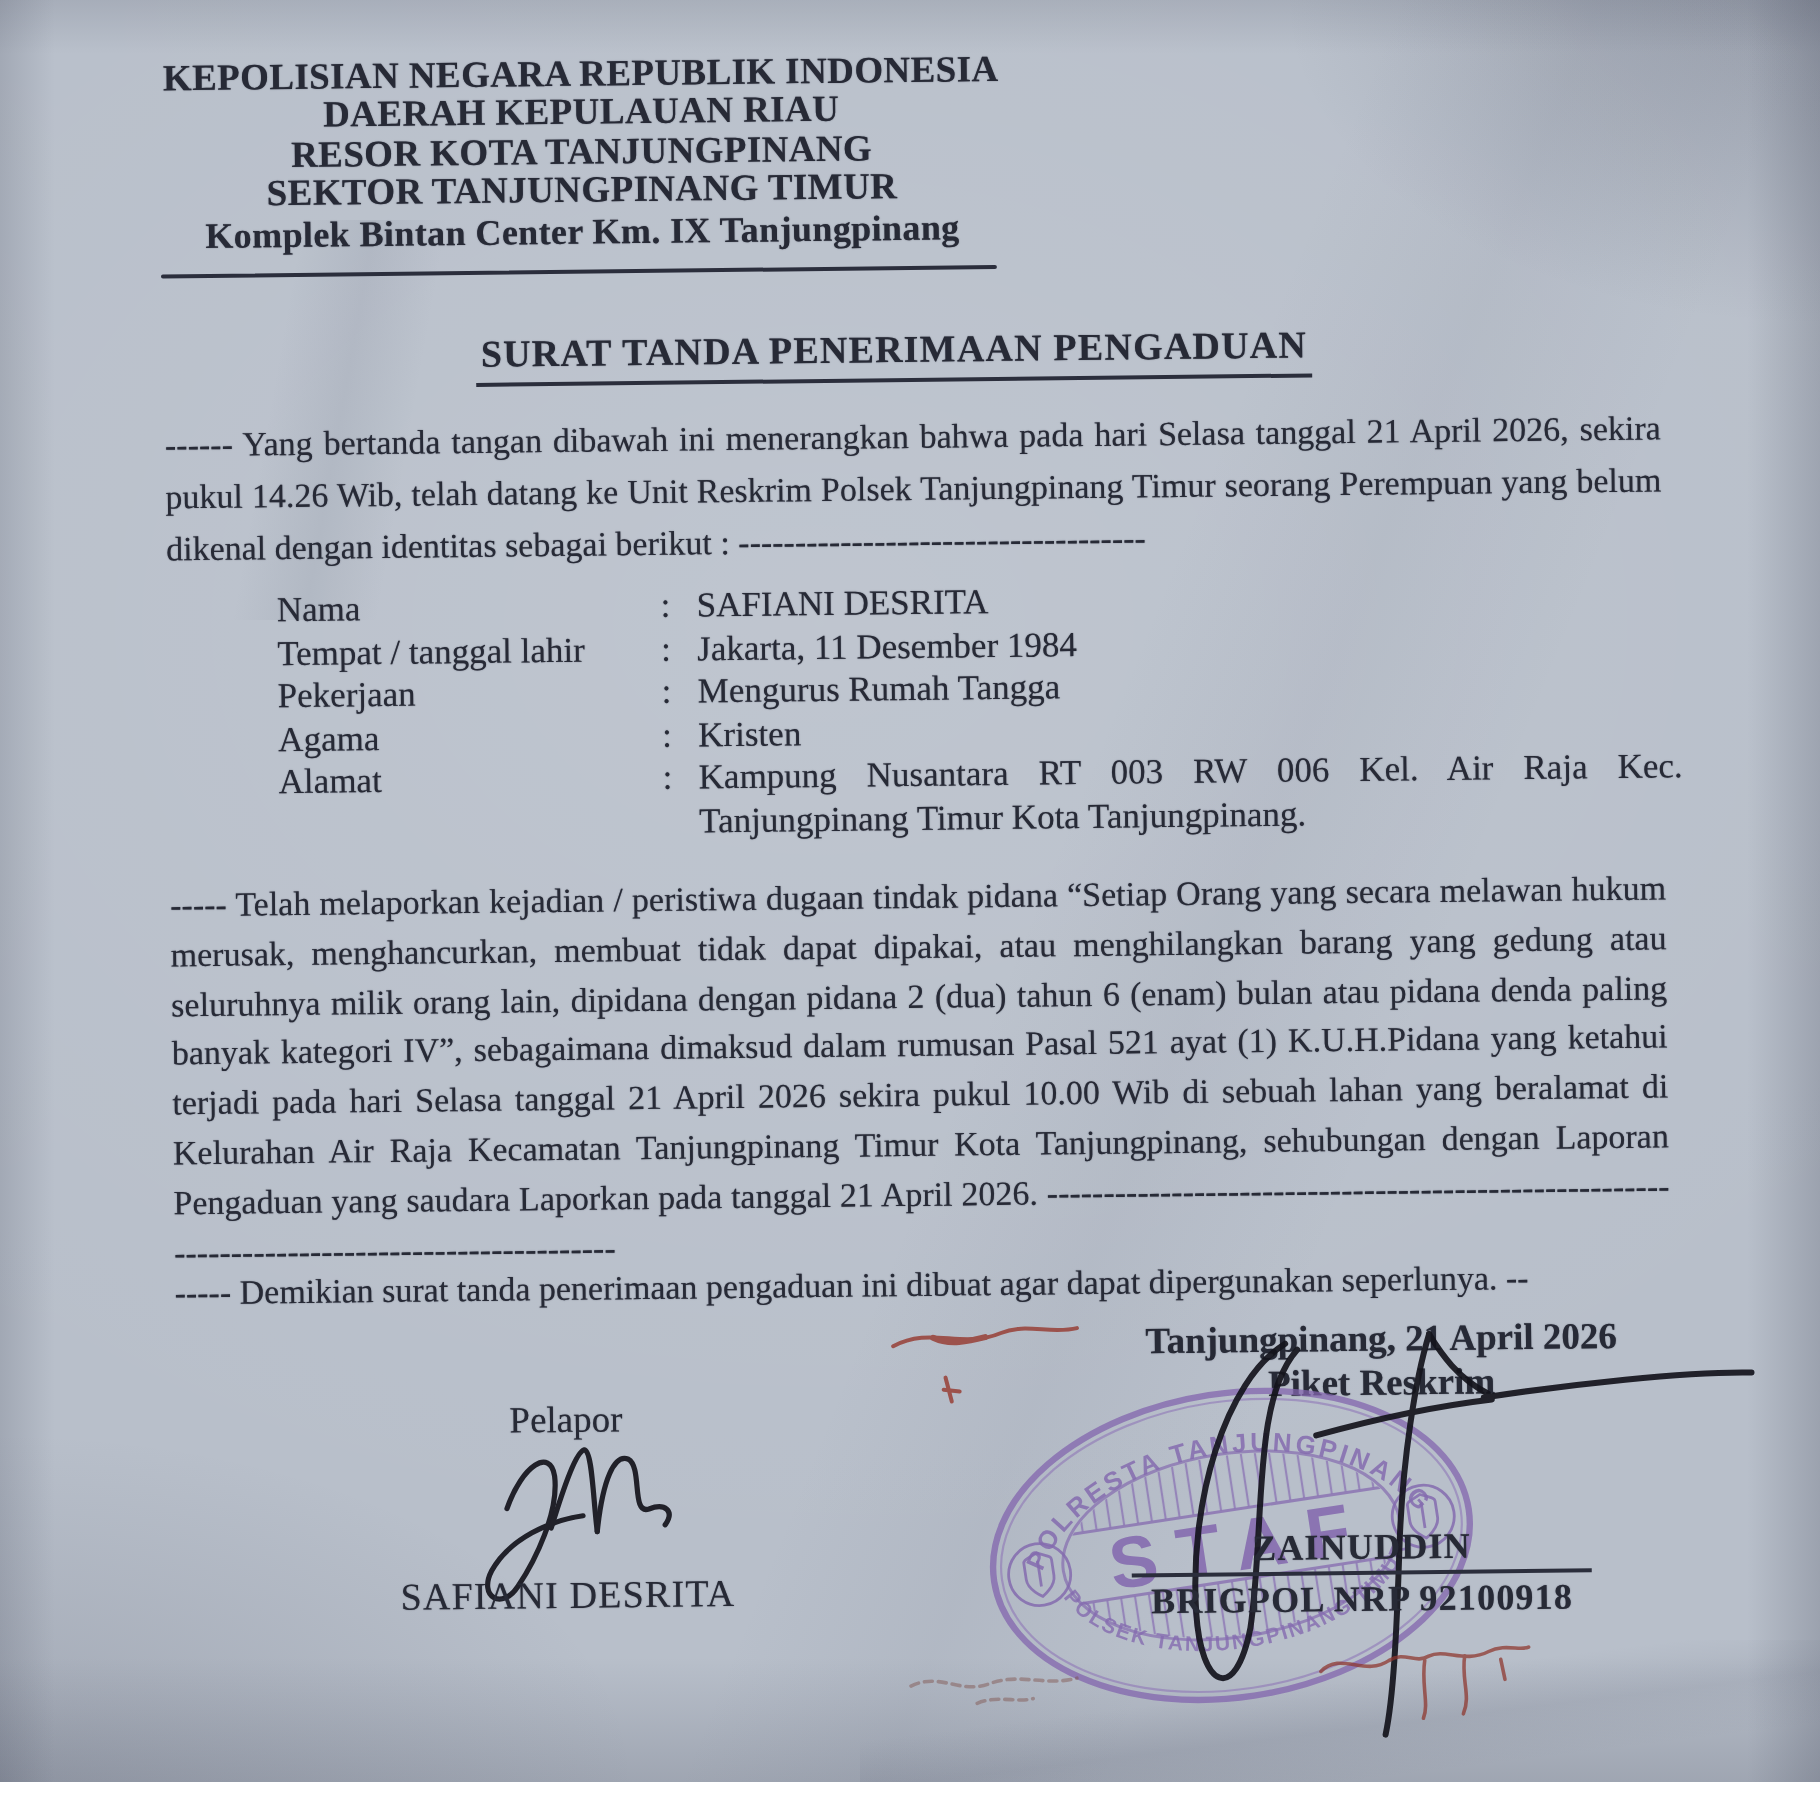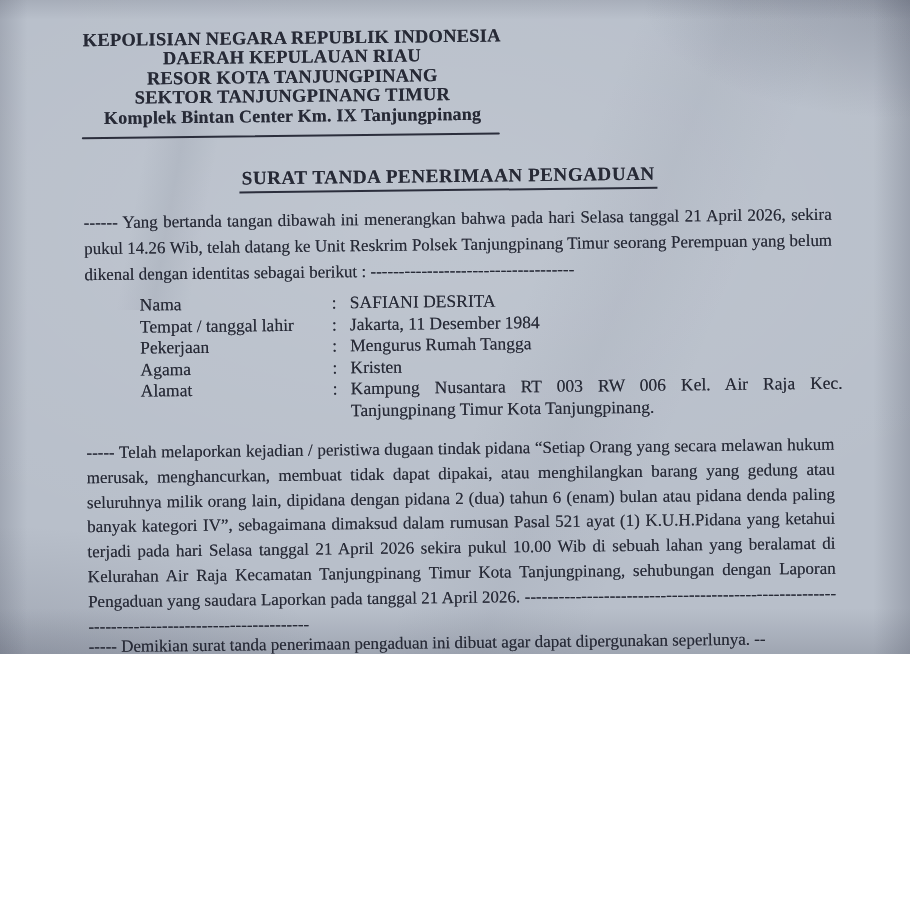--- a/index.html
+++ b/index.html
@@ -1,18 +1,18 @@
 <!DOCTYPE html>
 <html><head>
 <meta charset="utf-8">
 <style>
   html,body{margin:0;padding:0;}
   body{width:910px;height:905px;overflow:hidden;font-family:"Liberation Serif",serif;}
   .photo{
-    position:relative;width:910px;height:654px;overflow:hidden;
+    position:relative;width:910px;height:891px;overflow:hidden;
     background-color:#b8bfca;
     background-image:
       radial-gradient(120% 90% at 45% 35%, rgba(255,255,255,0.10), rgba(255,255,255,0) 60%),
       linear-gradient(to right, rgba(70,75,92,0.20) 0, rgba(70,75,92,0) 3%, rgba(70,75,92,0) 96%, rgba(70,75,92,0.25) 100%),
       linear-gradient(to bottom, rgba(70,75,92,0.16) 0, rgba(70,75,92,0) 3%, rgba(70,75,92,0) 93%, rgba(70,75,92,0.22) 100%),
       radial-gradient(42% 26% at 100% 0%, rgba(58,62,80,0.26), rgba(58,62,80,0) 70%),
       radial-gradient(50% 28% at 0% 100%, rgba(58,62,80,0.18), rgba(58,62,80,0) 70%),
       linear-gradient(112deg, rgba(255,255,255,0) 55%, rgba(90,96,116,0.07) 63%, rgba(255,255,255,0) 72%);
   }
   .crease1{position:absolute;left:-40px;top:110px;width:420px;height:200px;pointer-events:none;

